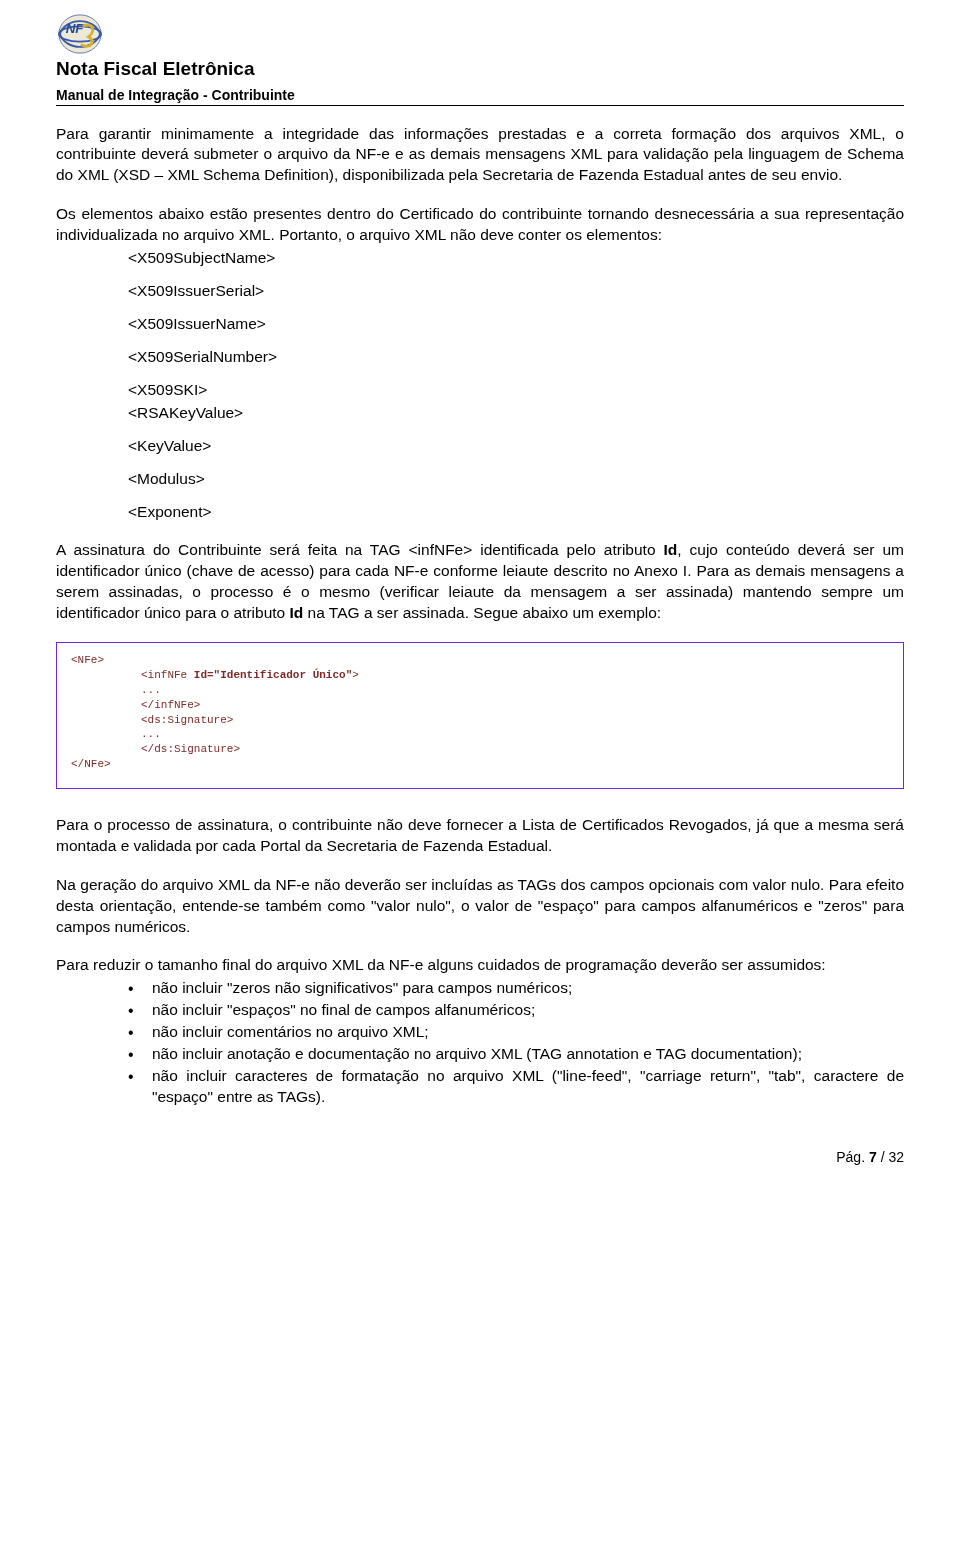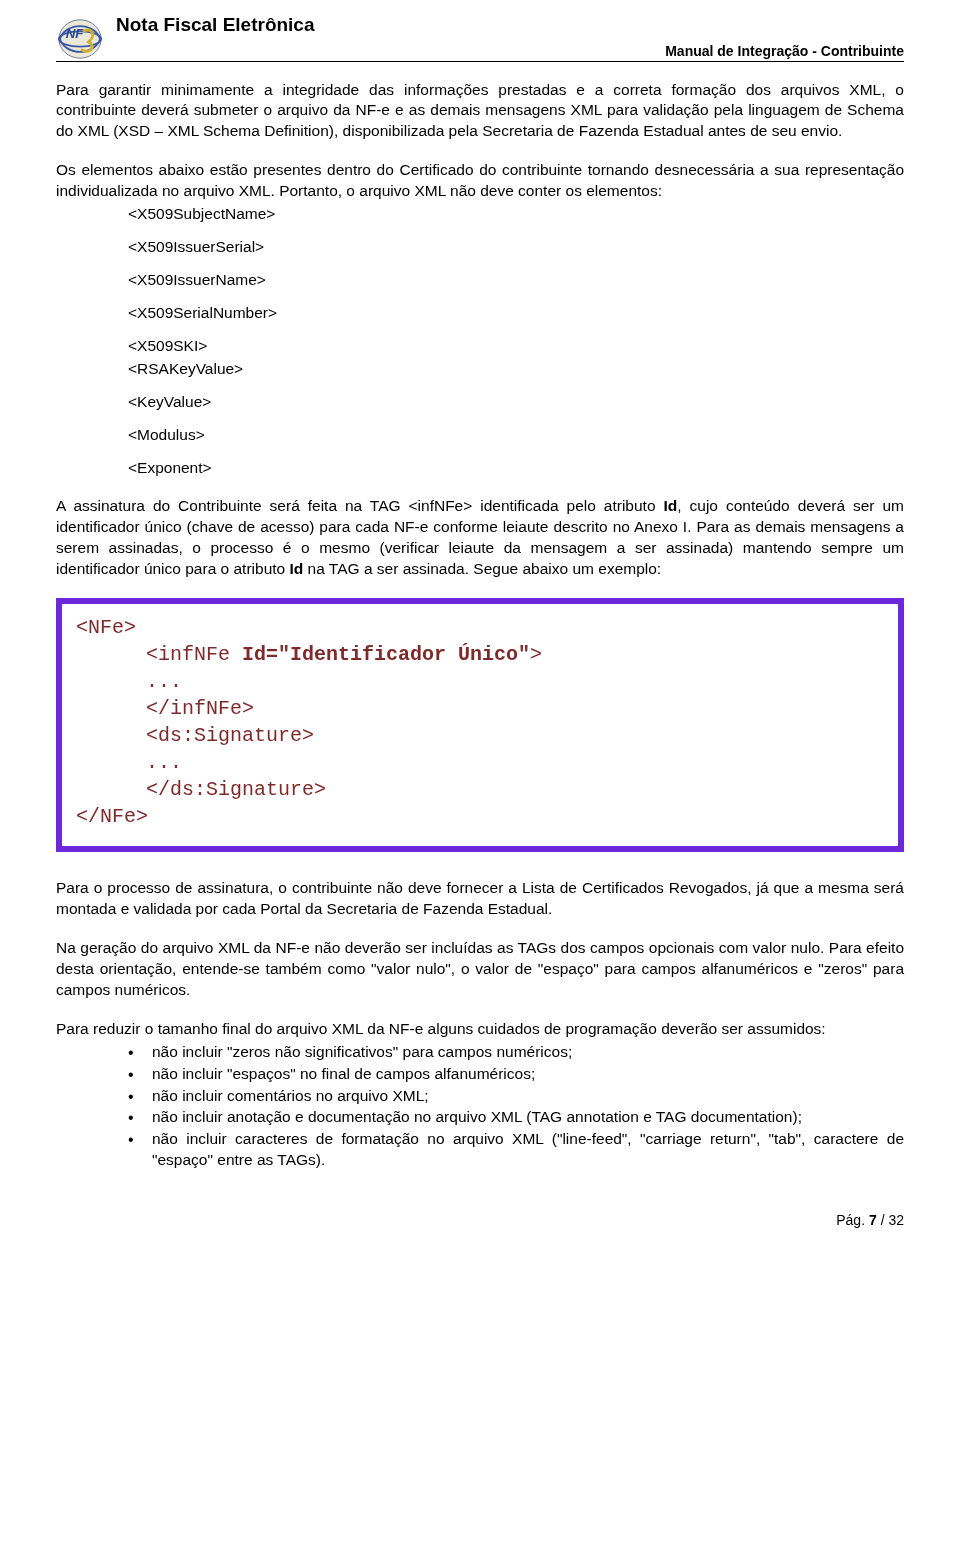--- a/index.html
+++ b/index.html
@@ -10,24 +10,25 @@
     margin: 0 auto;
     font-size: 15.5px;
     color: #000;
     line-height: 1.35;
   }
   .page {
     padding: 12px 56px 20px 56px;
   }
   .header {
     display: flex;
-    align-items: flex-end;
+    align-items: flex-start;
     border-bottom: 1.5px solid #000;
     padding-bottom: 0;
     margin-bottom: 18px;
+    flex-direction: column;
   }
   .logo {
     width: 48px;
     height: 44px;
     margin-right: 12px;
     position: relative;
     flex-shrink: 0;
   }
   .logo svg { width: 100%; height: 100%; }
   .head-titles { flex: 1; }
@@ -45,25 +46,25 @@
     text-align: justify;
     margin-bottom: 18px;
   }
   .indent-block {
     padding-left: 72px;
     margin-top: -16px;
     margin-bottom: 18px;
   }
   .indent-block div { line-height: 1.35; margin-top: 12px; }
   .code-box {
-    border: 6px solid #6d28d9;
+    border: 1px solid #6d28d9;
     padding: 10px 14px 16px 14px;
     margin: 10px 0 26px 0;
     font-family: "Courier New", monospace;
-    font-size: 20px;
+    font-size: 11px;
     line-height: 1.35;
     color: #7e2a2a;
   }
   .code-box .root { color: #7e2a2a; }
   .code-box .line { padding-left: 70px; white-space: pre; }
   .code-box strong { font-weight: bold; }
   ul.bul {
     list-style: none;
     padding-left: 72px;
     margin-top: -16px;

